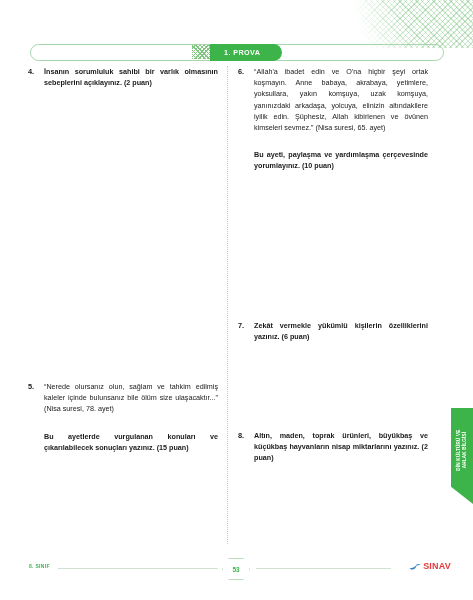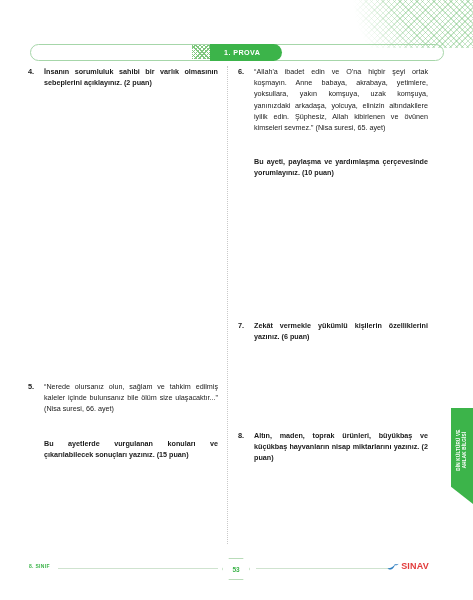--- a/index.html
+++ b/index.html
@@ -124,21 +124,21 @@
     flex: 1 1 auto;
   }
   .q-text {
     font-size: 7.2px;
     line-height: 11.2px;
     color: #1a1a1a;
     text-align: justify;
     margin: 0;
   }
   .q-text.bold { font-weight: bold; }
-  .q-text + .q-text { margin-top: 23px; }
+  .q-text + .q-text { margin-top: 16px; }
 
   
   #subject-tab {
     position: absolute;
     right: 0;
     top: 408px;
     width: 22px;
     height: 96px;
     background: #3cb44a;
     clip-path: polygon(0 0, 100% 0, 100% 100%, 0 82%);
@@ -194,21 +194,21 @@
     color: #3cb44a;
     font-size: 6.5px;
     font-weight: bold;
     background: #ffffff;
     border: 1px solid #b9dcb9;
     box-sizing: border-box;
     clip-path: polygon(25% 0, 75% 0, 100% 50%, 75% 100%, 25% 100%, 0 50%);
   }
   #footer-logo {
     position: absolute;
-    right: 44px;
+    right: 22px;
     top: 3px;
     display: flex;
     align-items: center;
     gap: 2px;
   }
   #logo-swoosh { display: block; }
   #logo-text {
     color: #e23b3b;
     font-size: 9px;
     font-weight: bold;
@@ -235,21 +235,21 @@
     <div class="question" style="top:0px;">
       <div class="q-num">4.</div>
       <div class="q-body">
         <p class="q-text bold">İnsanın sorumluluk sahibi bir varlık olmasının sebeplerini açıklayınız. (2 puan)</p>
       </div>
     </div>
 
     <div class="question" style="top:315px;">
       <div class="q-num">5.</div>
       <div class="q-body">
-        <p class="q-text">“Nerede olursanız olun, sağlam ve tahkim edilmiş kaleler içinde bulunsanız bile ölüm size ulaşacaktır...” (Nisa suresi, 66. ayet)</p>
+        <p class="q-text">“Nerede olursanız olun, sağlam ve tahkim edilmiş kaleler içinde bulunsanız bile ölüm size ulaşacaktır...” (Nisa suresi, 78. ayet)</p>
         <p class="q-text bold">Bu ayetlerde vurgulanan konuları ve çıkarılabilecek sonuçları yazınız. (15 puan)</p>
       </div>
     </div>
 
   </div>
 
   <div id="col-right" class="column">
 
     <div class="question" style="top:0px;">
       <div class="q-num">6.</div>

